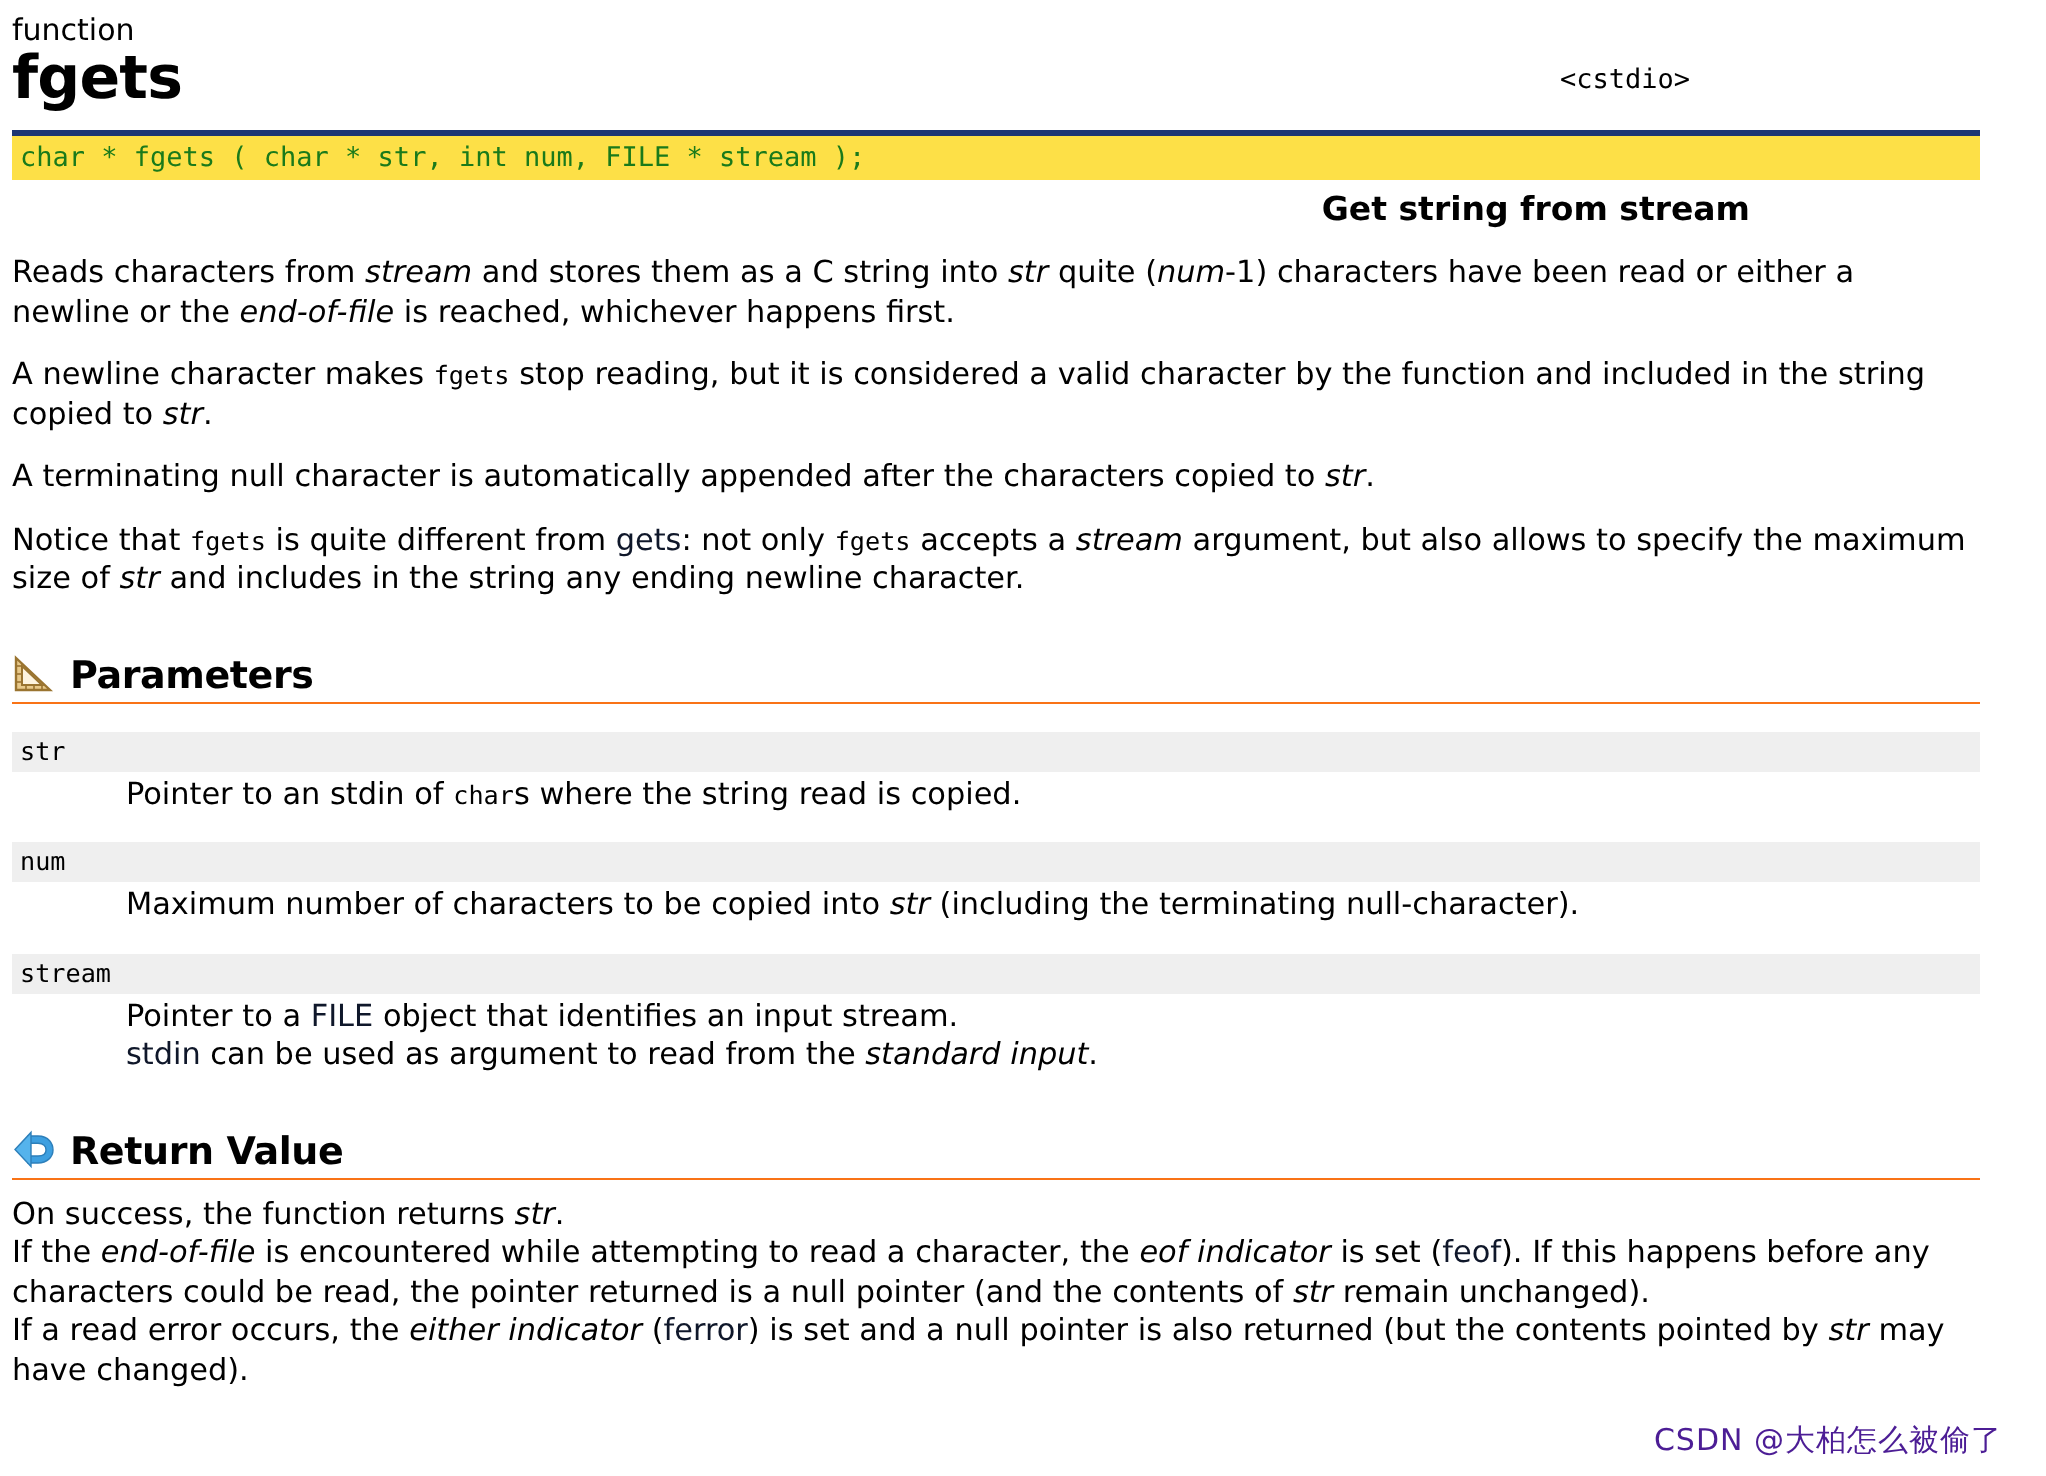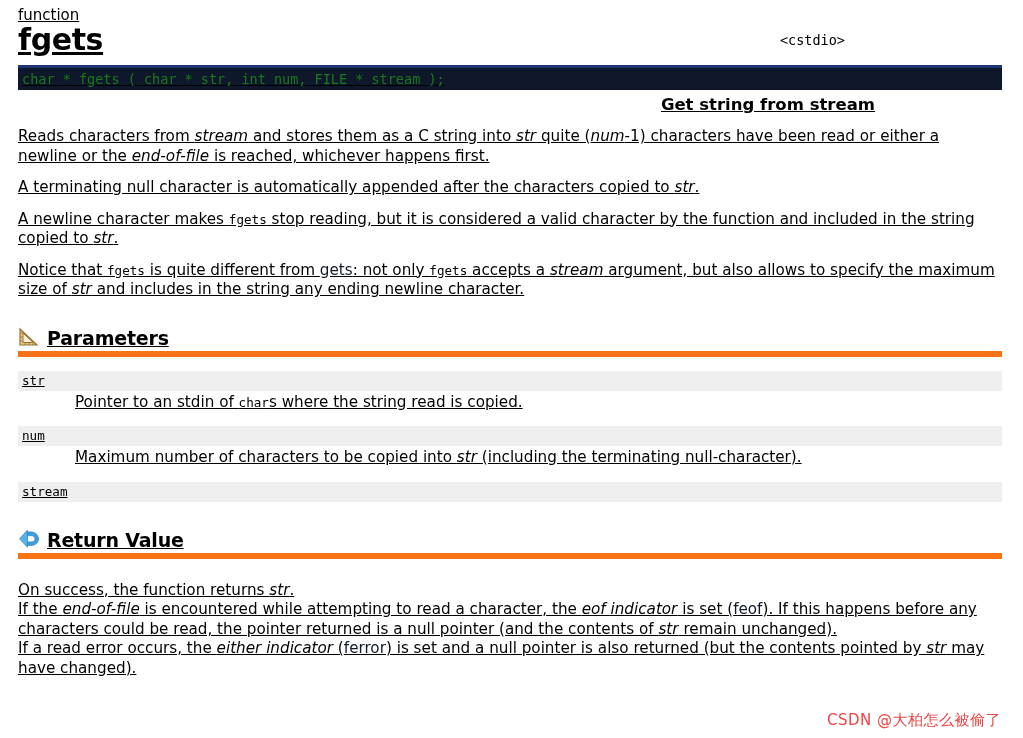--- a/index.html
+++ b/index.html
@@ -9,24 +9,23 @@
   }
   body {
     width: 1023px;
     height: 738px;
     overflow: hidden;
     font-family: "DejaVu Sans", "Liberation Sans", sans-serif;
     color: #000000;
     position: relative;
   }
   .page {
-    padding: 6px 8px 0 18px;
+    padding: 6px 8px 0 6px;
     box-sizing: border-box;
     width: 883px;
-    text-decoration: underline;
   }
   
   .doc-header {
     position: relative;
     height: 56px;
   }
   .kind {
     font-size: 15px;
     line-height: 18px;
     color: #000;
@@ -43,21 +42,21 @@
     position: absolute;
     right: 30px;
     top: 26px;
     font-family: "DejaVu Sans Mono", "Liberation Mono", monospace;
     font-size: 13.5px;
     color: #000;
   }
   
   .signature {
     border-top: 3px solid #1d3673;
-    background: #0f172a;
+    background: #fde047;
     width: 984px;
     box-sizing: border-box;
     padding: 3px 2px 3px 4px;
     margin-top: 3px;
     font-family: "DejaVu Sans Mono", "Liberation Mono", monospace;
     font-size: 13.5px;
     color: #1a7a1a;
     white-space: pre;
   }
   
@@ -84,21 +83,21 @@
     text-decoration: none;
   }
   
   .section {
     margin-top: 26px;
     width: 984px;
   }
   .section-head {
     display: flex;
     align-items: flex-end;
-    border-bottom: 6px solid #f97316;
+    border-bottom: 1px solid #f97316;
     padding-bottom: 2px;
     width: 984px;
     box-sizing: border-box;
   }
   .section-icon {
     width: 22px;
     height: 22px;
     margin-right: 7px;
     margin-bottom: 1px;
     flex: 0 0 auto;
@@ -125,30 +124,30 @@
     font-size: 15.2px;
     line-height: 19.5px;
     margin: 2px 0 0 57px;
     width: 920px;
   }
   .params-body { margin-top: 2px; }
   
   .ret-body {
     font-size: 15.2px;
     line-height: 19.5px;
-    margin-top: 22px;
+    margin-top: 8px;
     width: 990px;
   }
   
   .watermark {
     position: absolute;
     right: 22px;
     bottom: 8px;
     font-size: 15px;
-    color: #ef4444;
+    color: #4c1d95;
     font-family: "DejaVu Sans", "Liberation Sans", sans-serif;
     white-space: nowrap;
     letter-spacing: 0.5px;
   }
 </style>
 </head>
 <body>
 
 <div class="page">
 
@@ -157,23 +156,23 @@
     <div class="fn-title">fgets</div>
     <div class="header-file">&lt;cstdio&gt;</div>
   </div>
 
   <div class="signature">char * fgets ( char * str, int num, FILE * stream );</div>
 
   <div class="subtitle">Get string from stream</div>
 
   <p class="para"><span>Reads characters from </span><span class="ital">stream</span><span> and stores them as a C string into </span><span class="ital">str</span><span> quite (</span><span class="ital">num</span><span>-1) characters have been read or either a newline or the </span><span class="ital">end-of-file</span><span> is reached, whichever happens first.</span></p>
 
+  <p class="para"><span>A newline character makes </span><span class="code">fgets</span><span> stop reading, but it is considered a valid character by the function and included in the string copied to </span><span class="ital">str</span><span>.</span></p>
+
   <p class="para"><span>A terminating null character is automatically appended after the characters copied to </span><span class="ital">str</span><span>.</span></p>
-
-  <p class="para"><span>A newline character makes </span><span class="code">fgets</span><span> stop reading, but it is considered a valid character by the function and included in the string copied to </span><span class="ital">str</span><span>.</span></p>
 
   <p class="para"><span>Notice that </span><span class="code">fgets</span><span> is quite different from </span><a href="#" class="lnk">gets</a><span>: not only </span><span class="code">fgets</span><span> accepts a </span><span class="ital">stream</span><span> argument, but also allows to specify the maximum size of </span><span class="ital">str</span><span> and includes in the string any ending newline character.</span></p>
 
   <div class="section">
     <div class="section-head">
       <svg class="section-icon" viewBox="0 0 22 22">
         <polygon points="2,3 2,19 19,19" fill="#e8c98a" stroke="#9a7430" stroke-width="1.2"></polygon>
         <polygon points="5,7 5,16.5 15,16.5" fill="#fdf3de" stroke="#9a7430" stroke-width="1"></polygon>
         <line x1="2" y1="7" x2="5" y2="7" stroke="#9a7430" stroke-width="0.8"></line>
         <line x1="2" y1="11" x2="5" y2="11" stroke="#9a7430" stroke-width="0.8"></line>
@@ -187,20 +186,21 @@
 
     <div class="params-body">
 
       <div class="param-name">str</div>
       <div class="param-desc"><span>Pointer to an stdin of </span><span class="code">char</span><span>s where the string read is copied.</span></div>
 
       <div class="param-name">num</div>
       <div class="param-desc"><span>Maximum number of characters to be copied into </span><span class="ital">str</span><span> (including the terminating null-character).</span></div>
 
       <div class="param-name">stream</div>
+      <div class="param-desc"><span>Pointer to a </span><a href="#" class="lnk">FILE</a><span> object that identifies an input stream.</span><br><a href="#" class="lnk">stdin</a><span> can be used as argument to read from the </span><span class="ital">standard input</span><span>.</span></div>
 
     </div>
   </div>
 
   <div class="section">
     <div class="section-head">
       <svg class="section-icon" viewBox="0 0 22 22">
         <path d="M13 4 C18.5 4 20.5 8 20.5 11 C20.5 14.5 17.5 17.5 13 17.5 L8 17.5 L8 14 L13 14 C15.6 14 17 12.7 17 11 C17 9.3 15.8 7.6 13 7.6 L8 7.6 L8 4 Z" fill="#3d9fe0" stroke="#2d7fba" stroke-width="0.7"></path>
         <polygon points="9.5,2.2 9.5,19.3 1.5,10.8" fill="#55b3ec" stroke="#2d7fba" stroke-width="0.7"></polygon>
       </svg>

